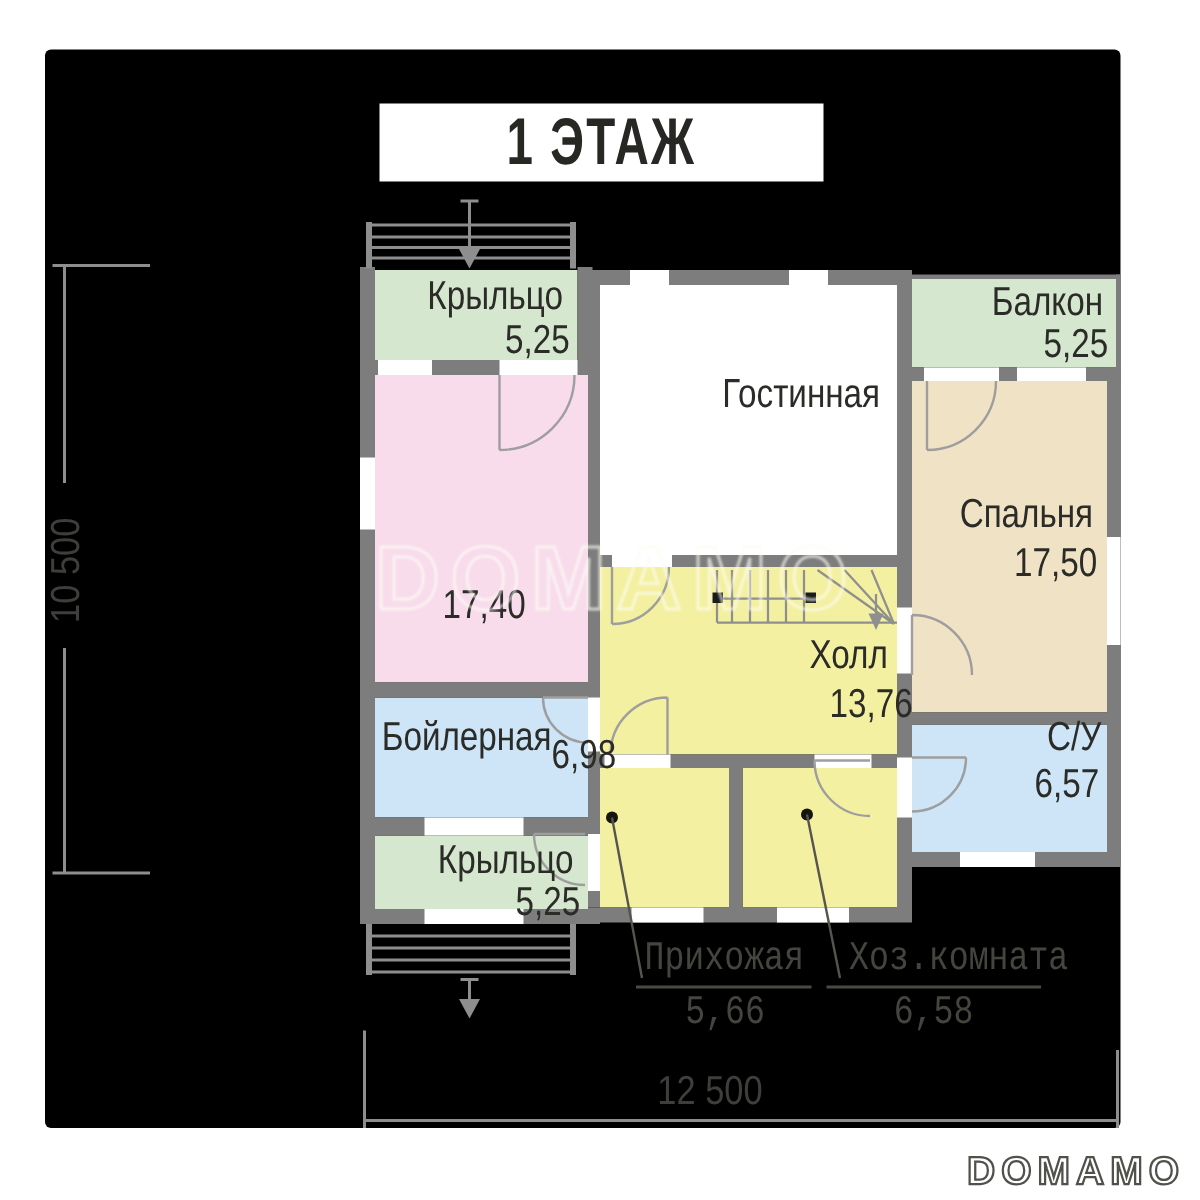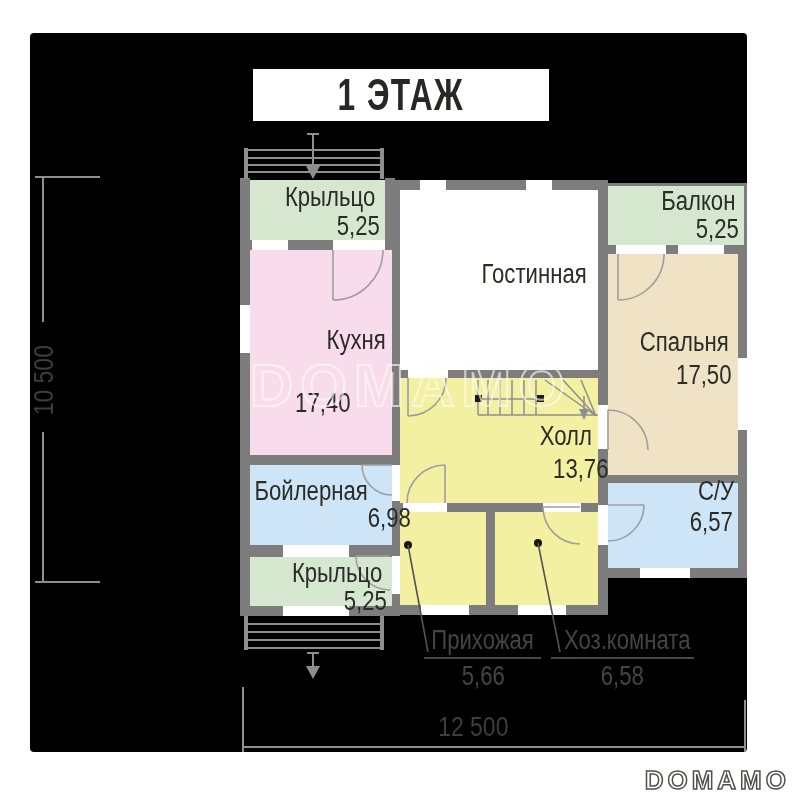--- a/index.html
+++ b/index.html
@@ -6,21 +6,21 @@
     font-family:"Liberation Sans", sans-serif;}
   #canvas{position:relative;width:800px;height:800px;background:#fff;}
   .blackrect{position:absolute;left:30px;top:33px;width:717px;height:719px;background:#000;border-radius:4px;}
   .titlebox{position:absolute;left:253px;top:33px;width:296px;height:52px;background:#fff;
     display:flex;align-items:center;justify-content:center;margin-top:36px;}
   .titlebox span{display:inline-block;font-size:44px;font-weight:700;color:#272724;
     transform:scaleX(.72);letter-spacing:2px;white-space:nowrap;}
   svg{position:absolute;left:0;top:0;}
   .rl{position:absolute;text-align:right;color:var(--c-ink,#2b2b28);font-size:27px;line-height:29px;z-index:5;}
   .rl span{display:inline-block;transform:scaleX(.82);white-space:nowrap;}
-  .dim-label{position:absolute;text-align:center;color:#45453f;font-size:27px;line-height:29px;z-index:5;}
+  .dim-label{position:absolute;text-align:center;color:#45453f;font-size:27px;line-height:29px;z-index:5;font-family:Liberation Mono, monospace;}
   .dim-label span{display:inline-block;transform:scaleX(.82);white-space:nowrap;}
   .dimtext{position:absolute;color:#3e3e3a;font-size:27px;z-index:5;text-align:center;}
   .dimtext span{display:inline-block;transform:scaleX(.85);white-space:nowrap;}
   .wm{position:absolute;left:218px;top:348px;width:386px;height:76px;z-index:6;
     font-size:60px;font-weight:700;letter-spacing:7px;text-align:center;line-height:76px;
     color:transparent;-webkit-text-stroke:2px rgba(252,252,242,.65);filter:blur(.6px);}
   .logo{position:absolute;left:630px;top:764px;width:160px;height:32px;z-index:6;
     font-size:26px;font-weight:700;letter-spacing:4px;text-align:right;line-height:32px;
     color:transparent;-webkit-text-stroke:1.5px #51514b;}
 </style>
@@ -148,36 +148,35 @@
       <path d="M43,177 L43,322 M43,432 L43,582"></path>
       <path d="M35,177 L100,177 M35,582 L100,582"></path>
       <path d="M243,747 L745,747"></path>
       <path d="M243,687 L243,752 M745,700 L745,752"></path>
     </g>
   </svg>
 
   <div class="rl" style="left:250px;top:183px;width:135px"><span>Крыльцо</span></div>
   <div class="rl" style="left:250px;top:212px;width:135px"><span>5,25</span></div>
 
-  <div class="rl" style="left:400px;top:260px;width:198px"><span>Гостинная</span></div>
+  <div class="rl" style="left:400px;top:248px;width:198px"><span>Гостинная</span></div>
 
   <div class="rl" style="left:604px;top:187px;width:140px"><span>Балкон</span></div>
   <div class="rl" style="left:604px;top:215px;width:140px"><span>5,25</span></div>
 
-  <div class="rl" style="left:250px;top:326px;width:142px"><span>Кухня</span></div>
   <div class="rl" style="left:239px;top:389px;width:118px"><span>17,40</span></div>
 
   <div class="rl" style="left:608px;top:328px;width:130px"><span>Спальня</span></div>
   <div class="rl" style="left:608px;top:361px;width:130px"><span>17,50</span></div>
 
   <div class="rl" style="left:400px;top:422px;width:198px"><span>Холл</span></div>
   <div class="rl" style="left:400px;top:455px;width:215px"><span>13,76</span></div>
 
   <div class="rl" style="left:238px;top:477px;width:142px"><span>Бойлерная</span></div>
-  <div class="rl" style="left:250px;top:504px;width:166px"><span>6,98</span></div>
+  <div class="rl" style="left:250px;top:489px;width:166px"><span>6,98</span></div>
 
   <div class="rl" style="left:608px;top:477px;width:130px"><span>С/У</span></div>
   <div class="rl" style="left:608px;top:508px;width:130px"><span>6,57</span></div>
 
   <div class="rl" style="left:250px;top:559px;width:142px"><span>Крыльцо</span></div>
   <div class="rl" style="left:250px;top:587px;width:142px"><span>5,25</span></div>
 
   <div class="dim-label" style="left:413px;top:626px;width:140px"><span>Прихожая</span></div>
   <div class="dim-label" style="left:413px;top:662px;width:140px"><span>5,66</span></div>
 

